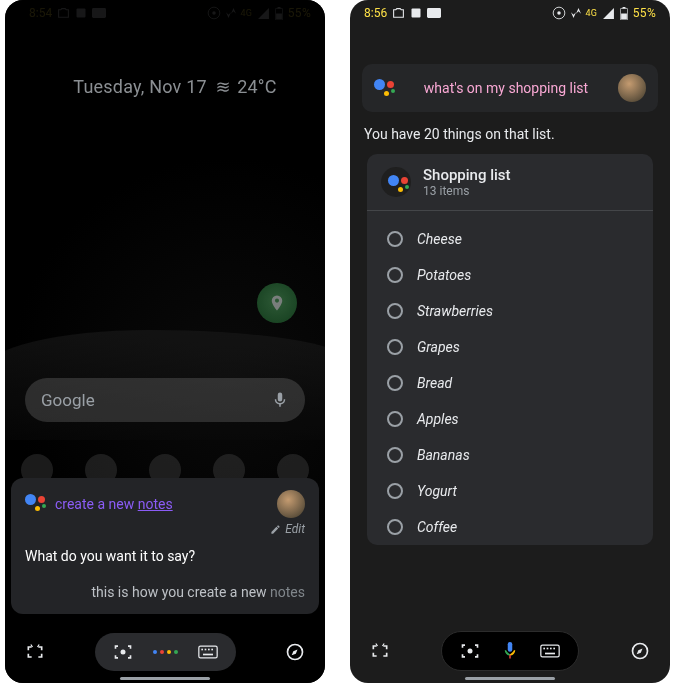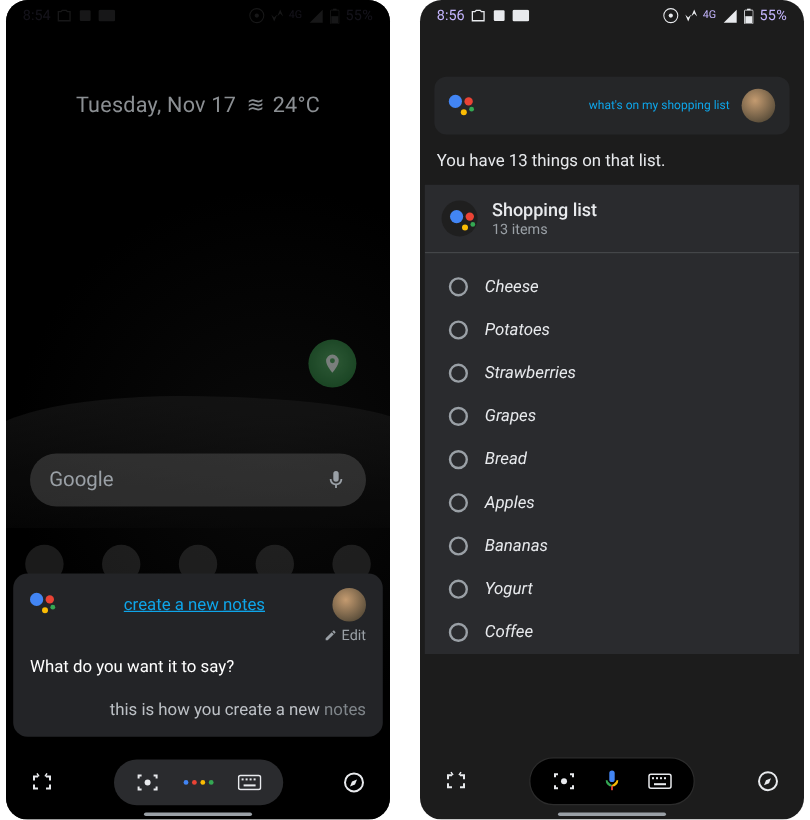--- a/index.html
+++ b/index.html
@@ -15,31 +15,31 @@
   }
   .phone {
     position: relative;
     width: 320px;
     height: 683px;
     background: #000;
     border-radius: 18px;
     overflow: hidden;
     color: #e8eaed;
   }
-  .phone.left { background: #000; }
+  .phone.left { background: #000; padding-left: 10px; }
   .phone.right { background: #1c1c1c; }
   
   .statusbar {
     display: flex;
     justify-content: space-between;
     align-items: center;
     height: 24px;
     padding: 2px 14px 0 14px;
     font-size: 12px;
-    color: #c4b5fd;
+    color: #fde047;
   }
   .sb-left, .sb-right { display: flex; align-items: center; gap: 5px; }
   .sb-right svg, .sb-left svg { fill: #e8eaed; }
   .batt { font-size: 12px; letter-spacing: .3px; text-align: center; }
   
   .wallpaper {
     position: absolute;
     inset: 0;
     background:
       radial-gradient(circle at 70% 55%, #0b0b0b 0%, #000 55%),
@@ -106,35 +106,34 @@
   .assist-logo {
     width: 22px; height: 22px; position: relative;
   }
   .assist-logo .c { position:absolute; border-radius:50%; }
   .assist-logo .b { width:11px;height:11px;background:#4285f4; left:0; top:1px; }
   .assist-logo .r { width:7px;height:7px;background:#ea4335; left:13px; top:3px; }
   .assist-logo .y { width:5px;height:5px;background:#fbbc04; left:10px; top:13px; }
   .assist-logo .g { width:4px;height:4px;background:#34a853; left:17px; top:11px; }
   .query {
     flex: 1;
-    text-align: center;
-    color: #0ea5e9;
+    text-align: left;
+    color: #8b5cf6;
     font-size: 14px;
-    text-decoration: underline;
   }
   .query .u { text-decoration: underline; }
   .avatar {
     width: 28px; height: 28px;
     border-radius: 50%;
     background: radial-gradient(circle at 40% 35%, #c49b70 0%, #6b5a43 65%, #3b3527 100%);
   }
   .editrow {
     display:flex; justify-content:flex-end; align-items:center;
     gap: 4px; margin-top: 4px;
-    color: #9aa0a6; font-size: 12px;
+    color: #9aa0a6; font-size: 12px; font-style: italic;
   }
   .editrow svg { width:11px; height:11px; fill:#9aa0a6; }
   .prompt {
     margin-top: 12px;
     color: #ffffff; font-size: 14px;
   }
   .response {
     margin-top: 20px;
     text-align: right;
     color: #bdc1c6; font-size: 14px;
@@ -170,23 +169,23 @@
     border-radius: 10px;
     padding: 10px 12px;
     display:flex;align-items:center;gap:10px;
   }
   .right-header .assist-logo { width:20px; height:20px; }
   .summary {
     color:#e8eaed; font-size:14px;
     margin: 14px 14px 12px 14px;
   }
   .listcard {
-    margin: 0 4px;
+    margin: 0 17px;
     background: #2a2b2e;
-    border-radius: 0;
+    border-radius: 10px;
     overflow:hidden;
   }
   .listhead {
     display:flex; align-items:center; gap:12px;
     padding: 12px 14px;
   }
   .listhead .ico {
     width:30px;height:30px;border-radius:50%;
     background:#1f1f1f;
     display:flex;align-items:center;justify-content:center;
@@ -384,25 +383,25 @@
     </div>
   </div>
 
   <div class="right-header">
     <div class="assist-logo">
       <span class="c b"></span>
         <span class="c r"></span>
         <span class="c y"></span>
         <span class="c g"></span>
     </div>
-    <div style="flex:1;text-align:right;color:#0ea5e9;font-size:10px">what's on my shopping list</div>
+    <div style="flex:1;text-align:center;color:#f9a8d4;font-size:14px">what's on my shopping list</div>
     <div class="avatar"></div>
   </div>
 
-  <div class="summary">You have 13 things on that list.</div>
+  <div class="summary">You have 20 things on that list.</div>
 
   <div class="listcard">
     <div class="listhead">
       <div class="ico">
         <div class="assist-logo">
             <span class="c b"></span>
             <span class="c r"></span>
             <span class="c y"></span>
             <span class="c g"></span>
           </div>

